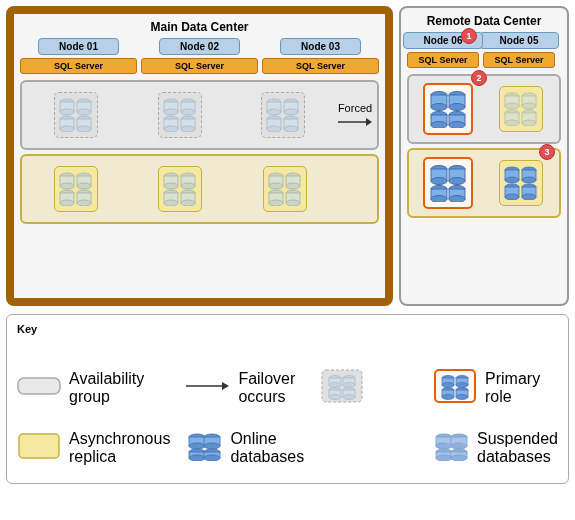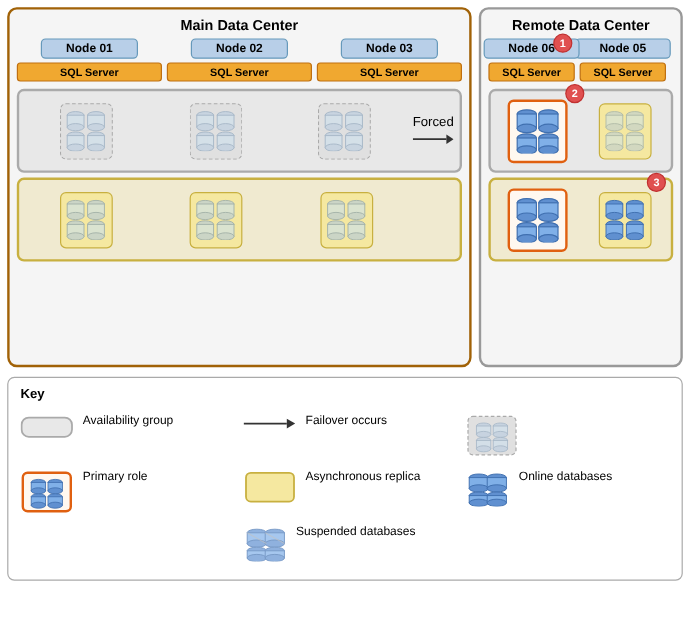--- a/index.html
+++ b/index.html
@@ -22,21 +22,21 @@
 
     
     .top-area {
       display: flex;
       gap: 6px;
       height: 300px;
     }
 
     
     .main-dc {
-      border: 2px solid #a16207;
+      border: 8px solid #a16207;
       border-radius: 8px;
       background: #f5f5f5;
       flex: 1;
       padding: 6px;
       position: relative;
     }
     .main-dc-label {
       text-align: center;
       font-weight: bold;
       font-size: 12px;
@@ -159,37 +159,37 @@
       position: absolute;
     }
 
     
     .key-box {
       border: 1px solid #aaa;
       border-radius: 6px;
       padding: 8px 10px;
       margin-top: 8px;
       display: grid;
-      grid-template-columns: 1fr 1fr 1fr;
+      grid-template-columns: 1fr 1fr 1fr 1fr;
       gap: 4px 16px;
       height: 170px;
     }
 
     .key-title {
       font-weight: bold;
       font-size: 11px;
       grid-column: 1 / -1;
       margin-bottom: 2px;
     }
 
     .key-item {
       display: flex;
-      align-items: flex-start;
+      align-items: center;
       gap: 8px;
-      font-size: 10px;
+      font-size: 16px;
     }
 
     .key-icon {
       flex-shrink: 0;
     }
 
     .remote-nodes-row {
       display: flex;
       gap: 4px;
     }

